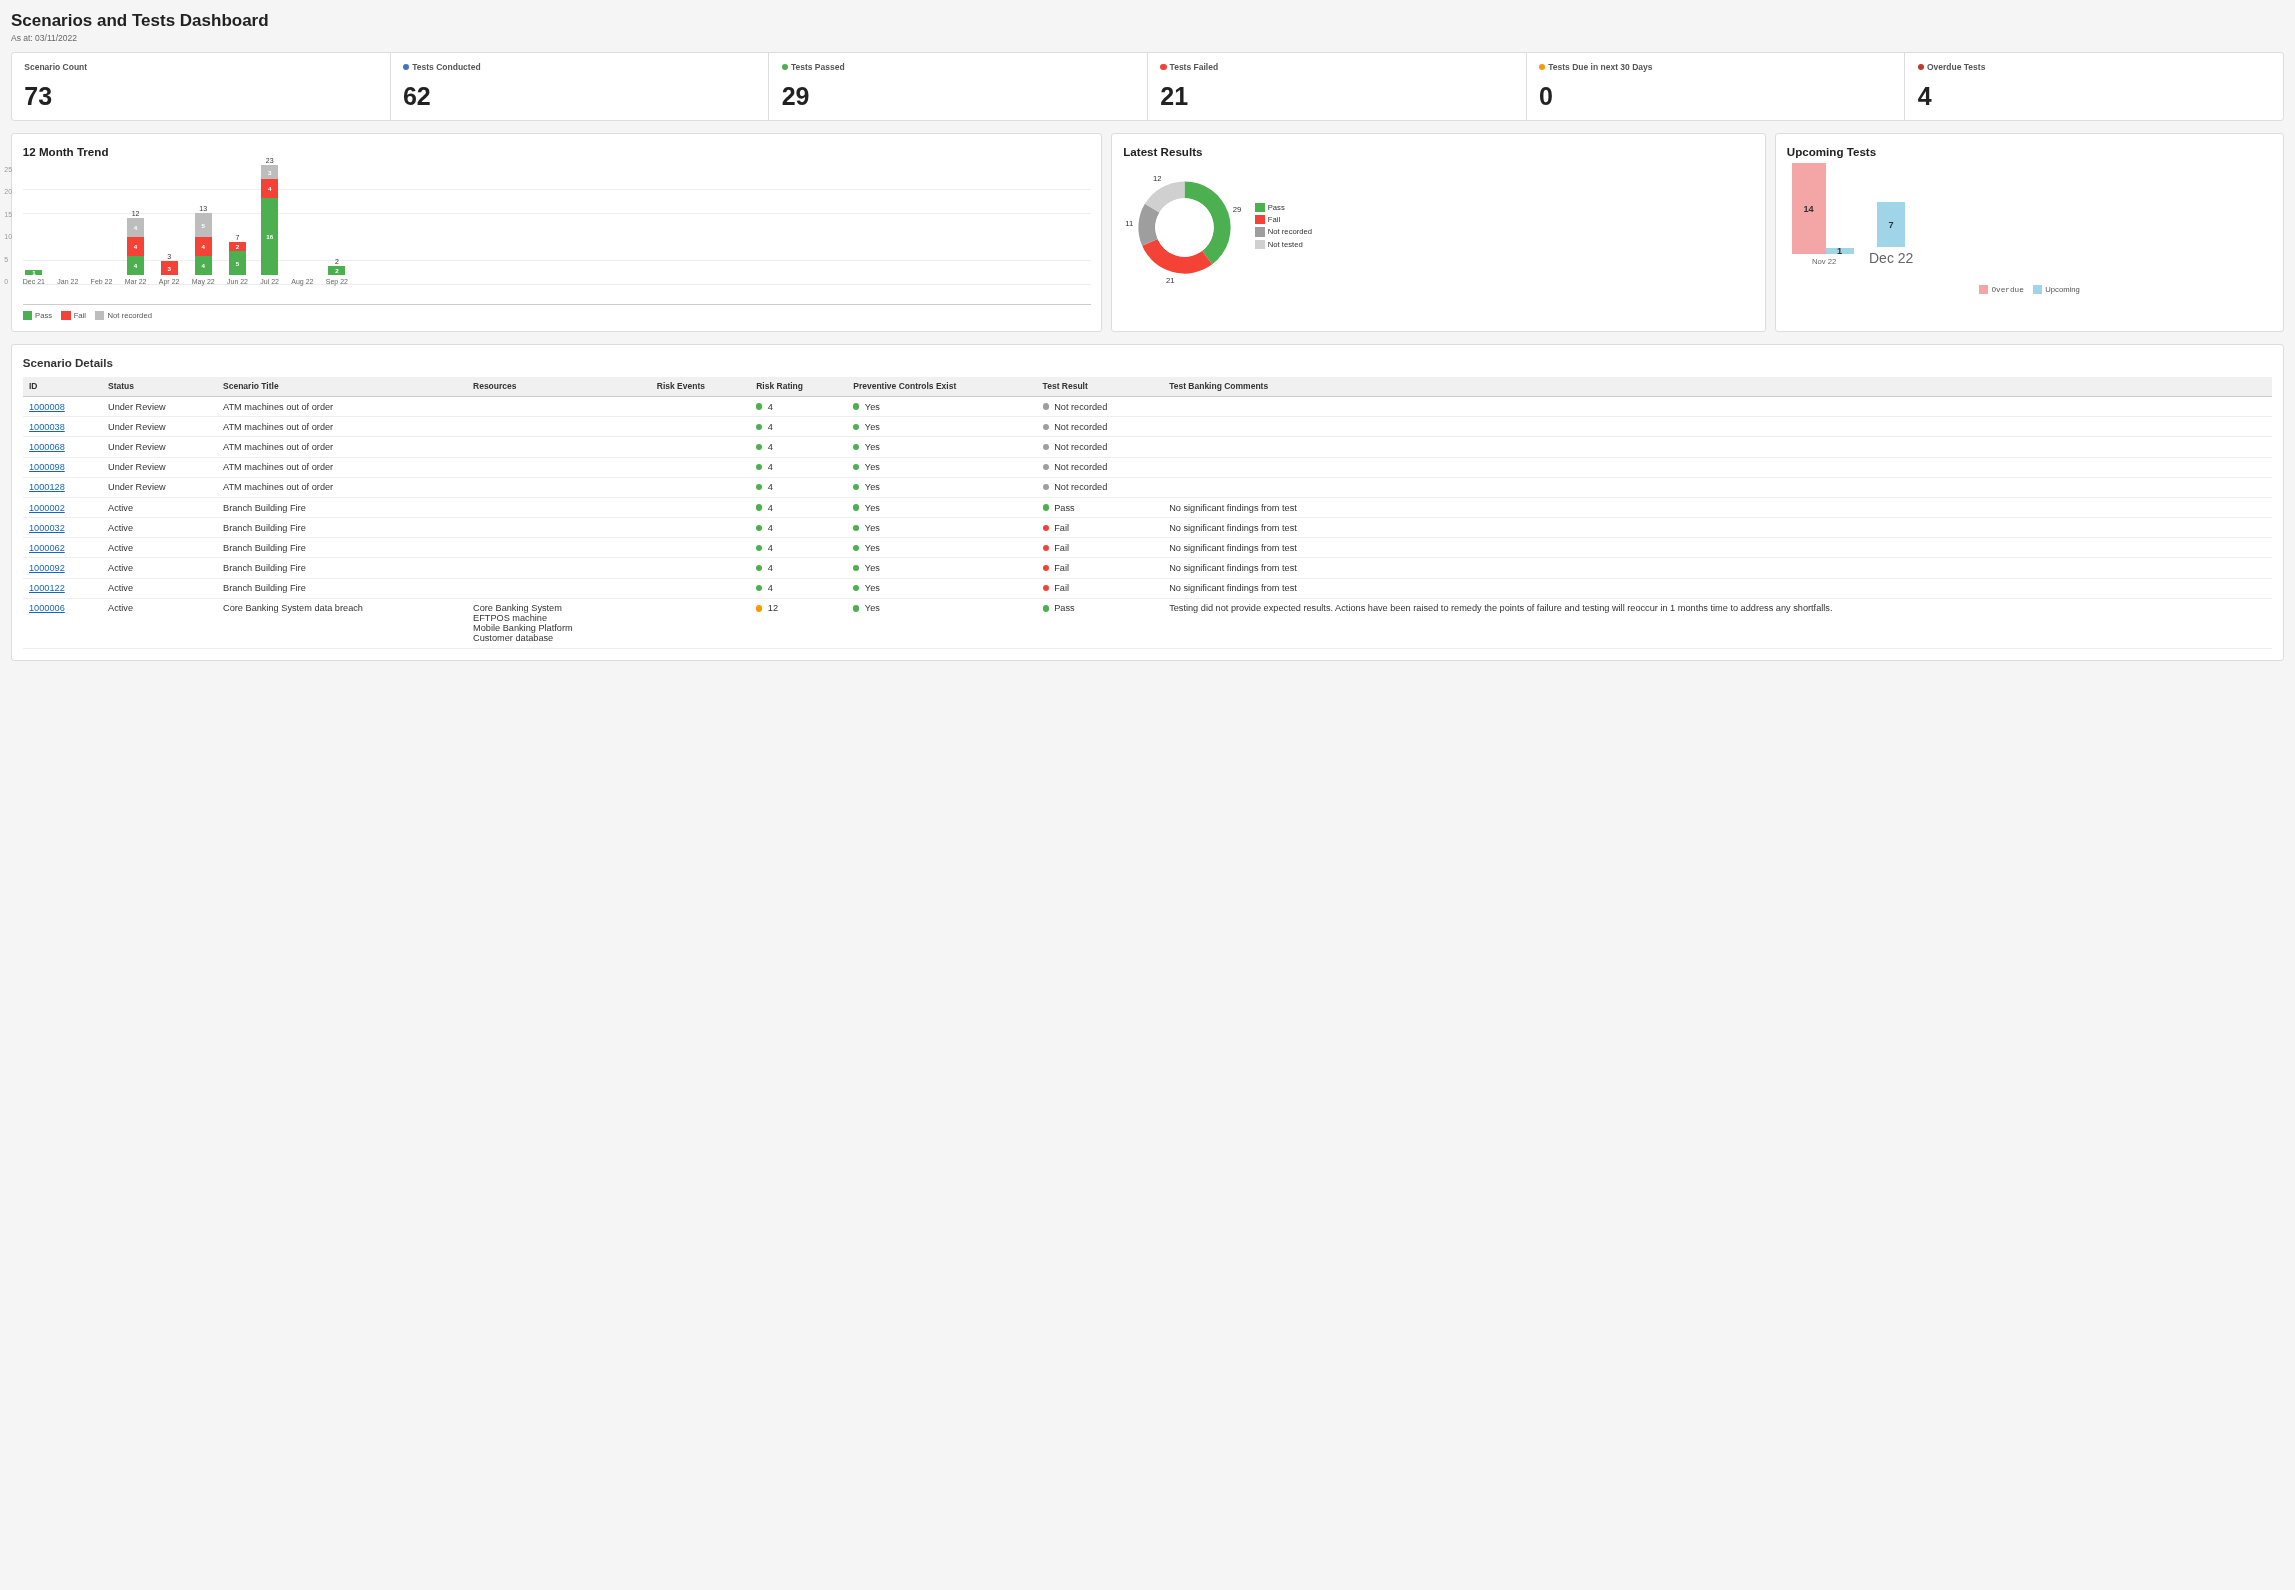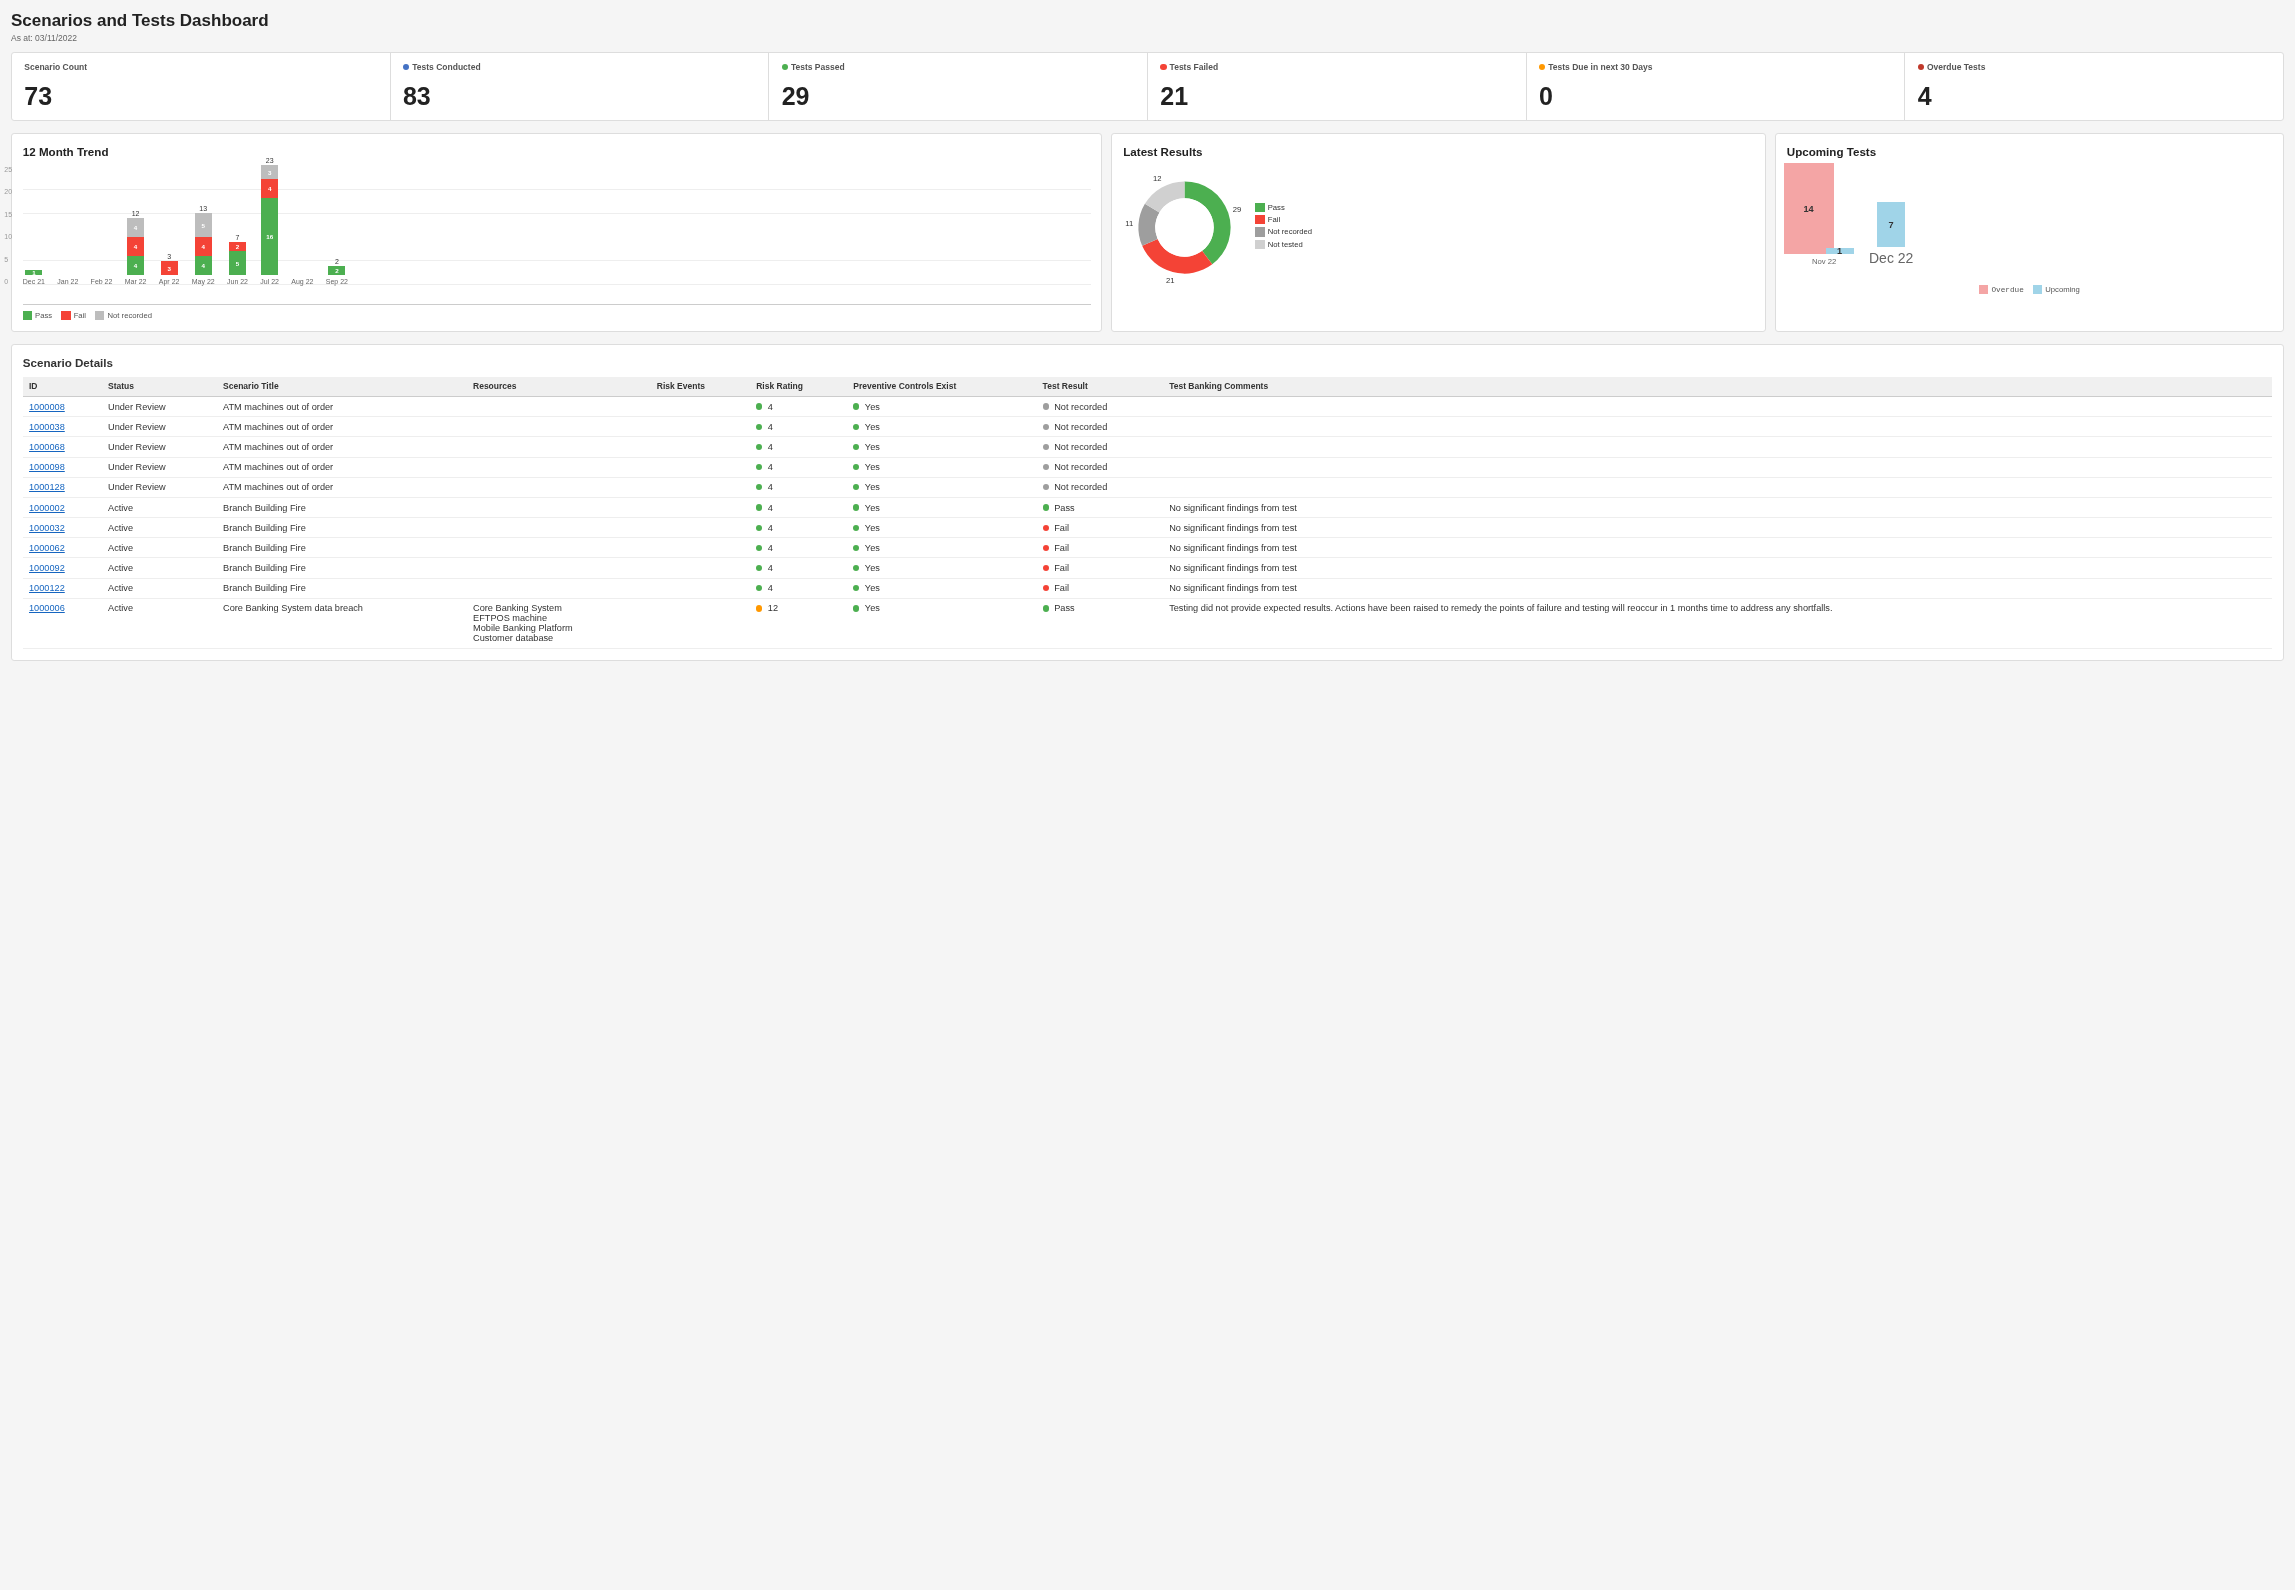--- a/index.html
+++ b/index.html
@@ -66,21 +66,21 @@
       <div class="label">
           <span>Scenario Count</span>
         </div>
       <div class="value">73</div>
     </div>
       <div class="summary-card">
       <div class="label">
           <span class="dot" style="background:#4472c4"></span>
           <span>Tests Conducted</span>
         </div>
-      <div class="value">83</div>
+      <div class="value">62</div>
     </div>
       <div class="summary-card">
       <div class="label">
           <span class="dot" style="background:#4caf50"></span>
           <span>Tests Passed</span>
         </div>
       <div class="value">29</div>
     </div>
       <div class="summary-card">
       <div class="label">
@@ -294,21 +294,21 @@
       </div>
     </div>
 
     <div class="chart-card upcoming">
       <div class="chart-title">Upcoming Tests</div>
       <div id="upcoming-chart-container">
           <div style="display:flex;gap:15.4px;align-items:flex-end;height:116px;padding-bottom:15.4px;margin-left:7.7px;">
             <div style="display:flex;flex-direction:column;align-items:center;">
       <div style="display:flex;gap:3.1px;align-items:flex-end;">
                 <div style="width:28px;display:flex;flex-direction:column;align-items:center;">
-        <div style="width:50px;height:91px;background:#f4a5a5;display:flex;align-items:center;justify-content:center;">
+        <div style="width:34px;height:91px;background:#f4a5a5;display:flex;align-items:center;justify-content:center;">
           <span style="font-size:9.2px;font-weight:bold;color:#333;">14</span>
         </div>
       </div>
                 <div style="width:28px;display:flex;flex-direction:column;align-items:center;">
         <div style="width:28px;height:6.5px;background:#a0d4e8;display:flex;align-items:center;justify-content:center;">
           <span style="font-size:9.2px;font-weight:bold;color:#333;">1</span>
         </div>
       </div>
               </div>
       <div style="font-size:7.7px;color:#666;margin-top:3.1px;">Nov 22</div>

